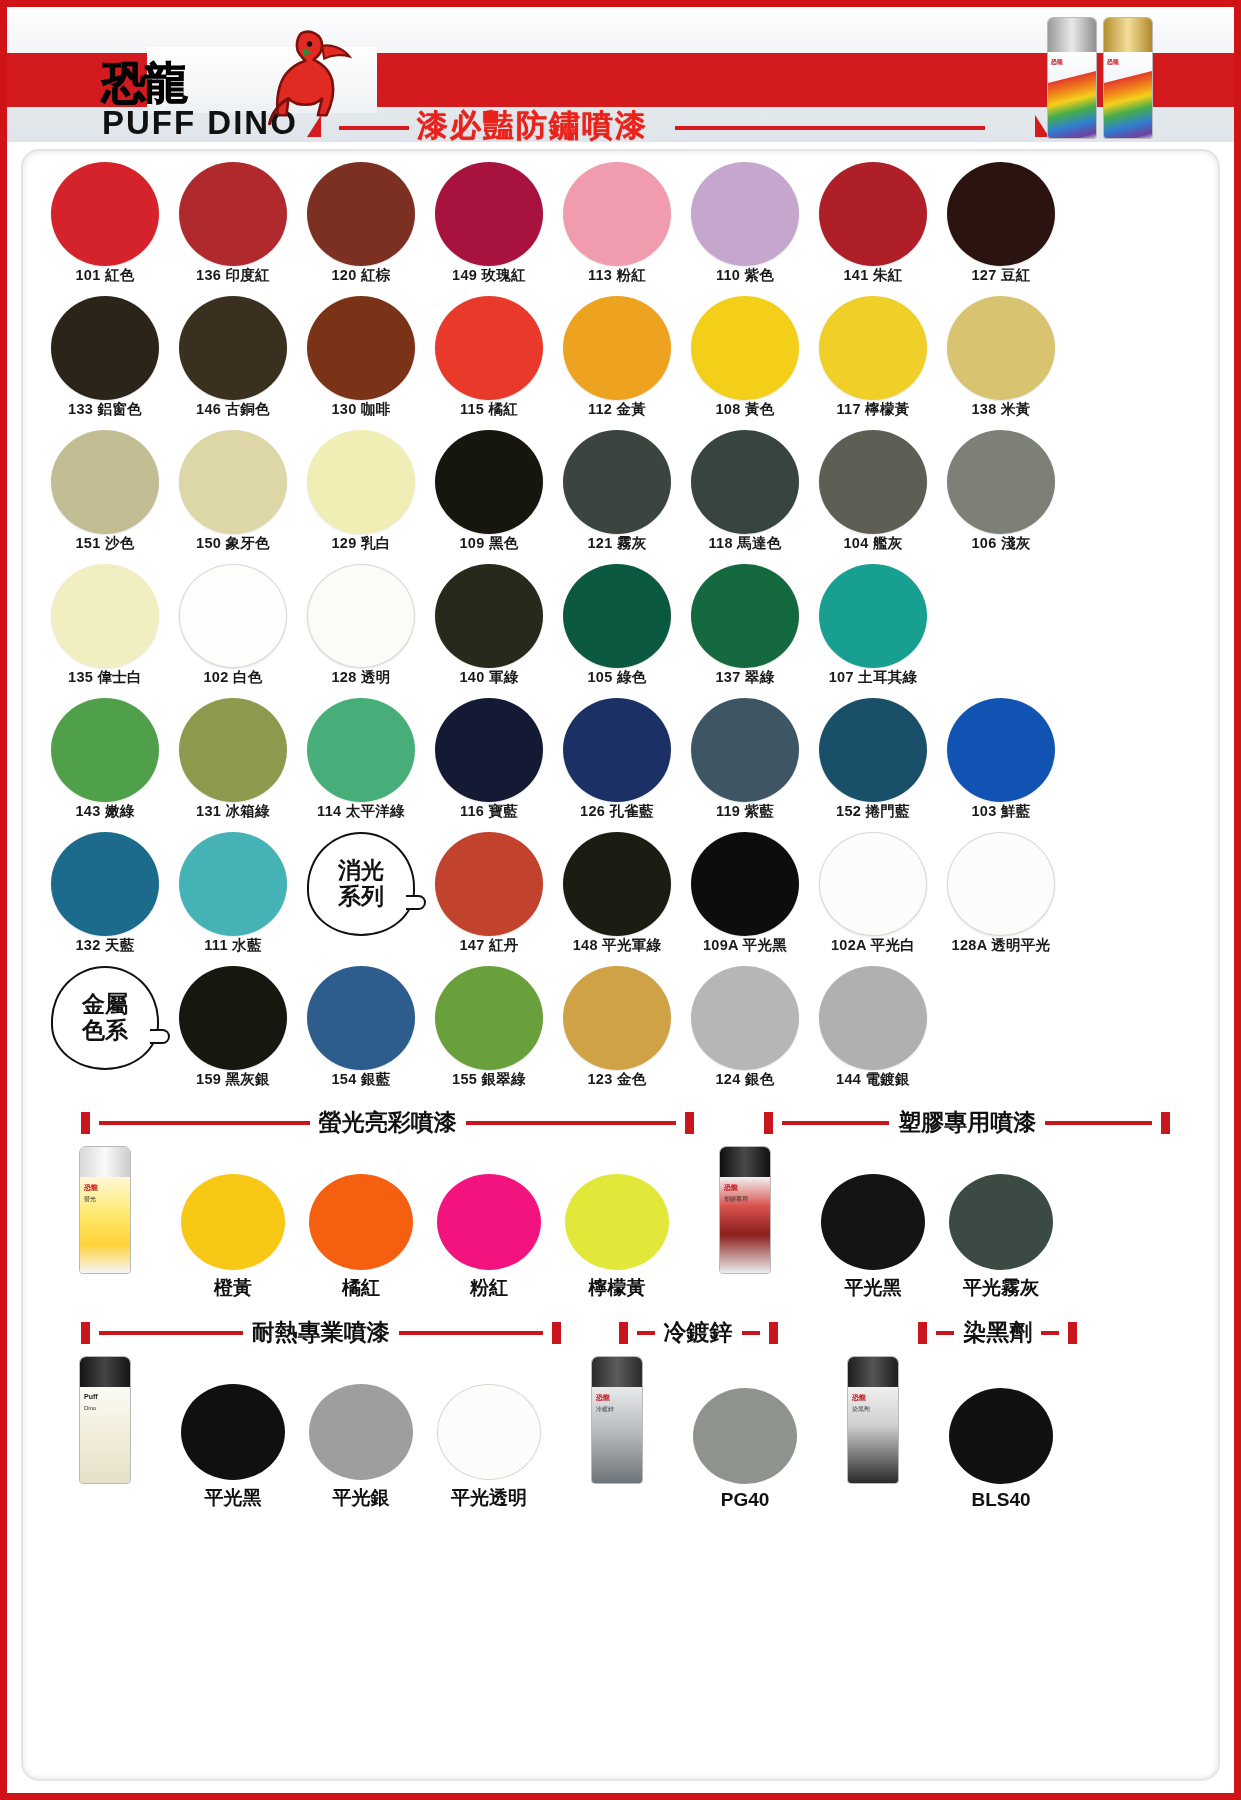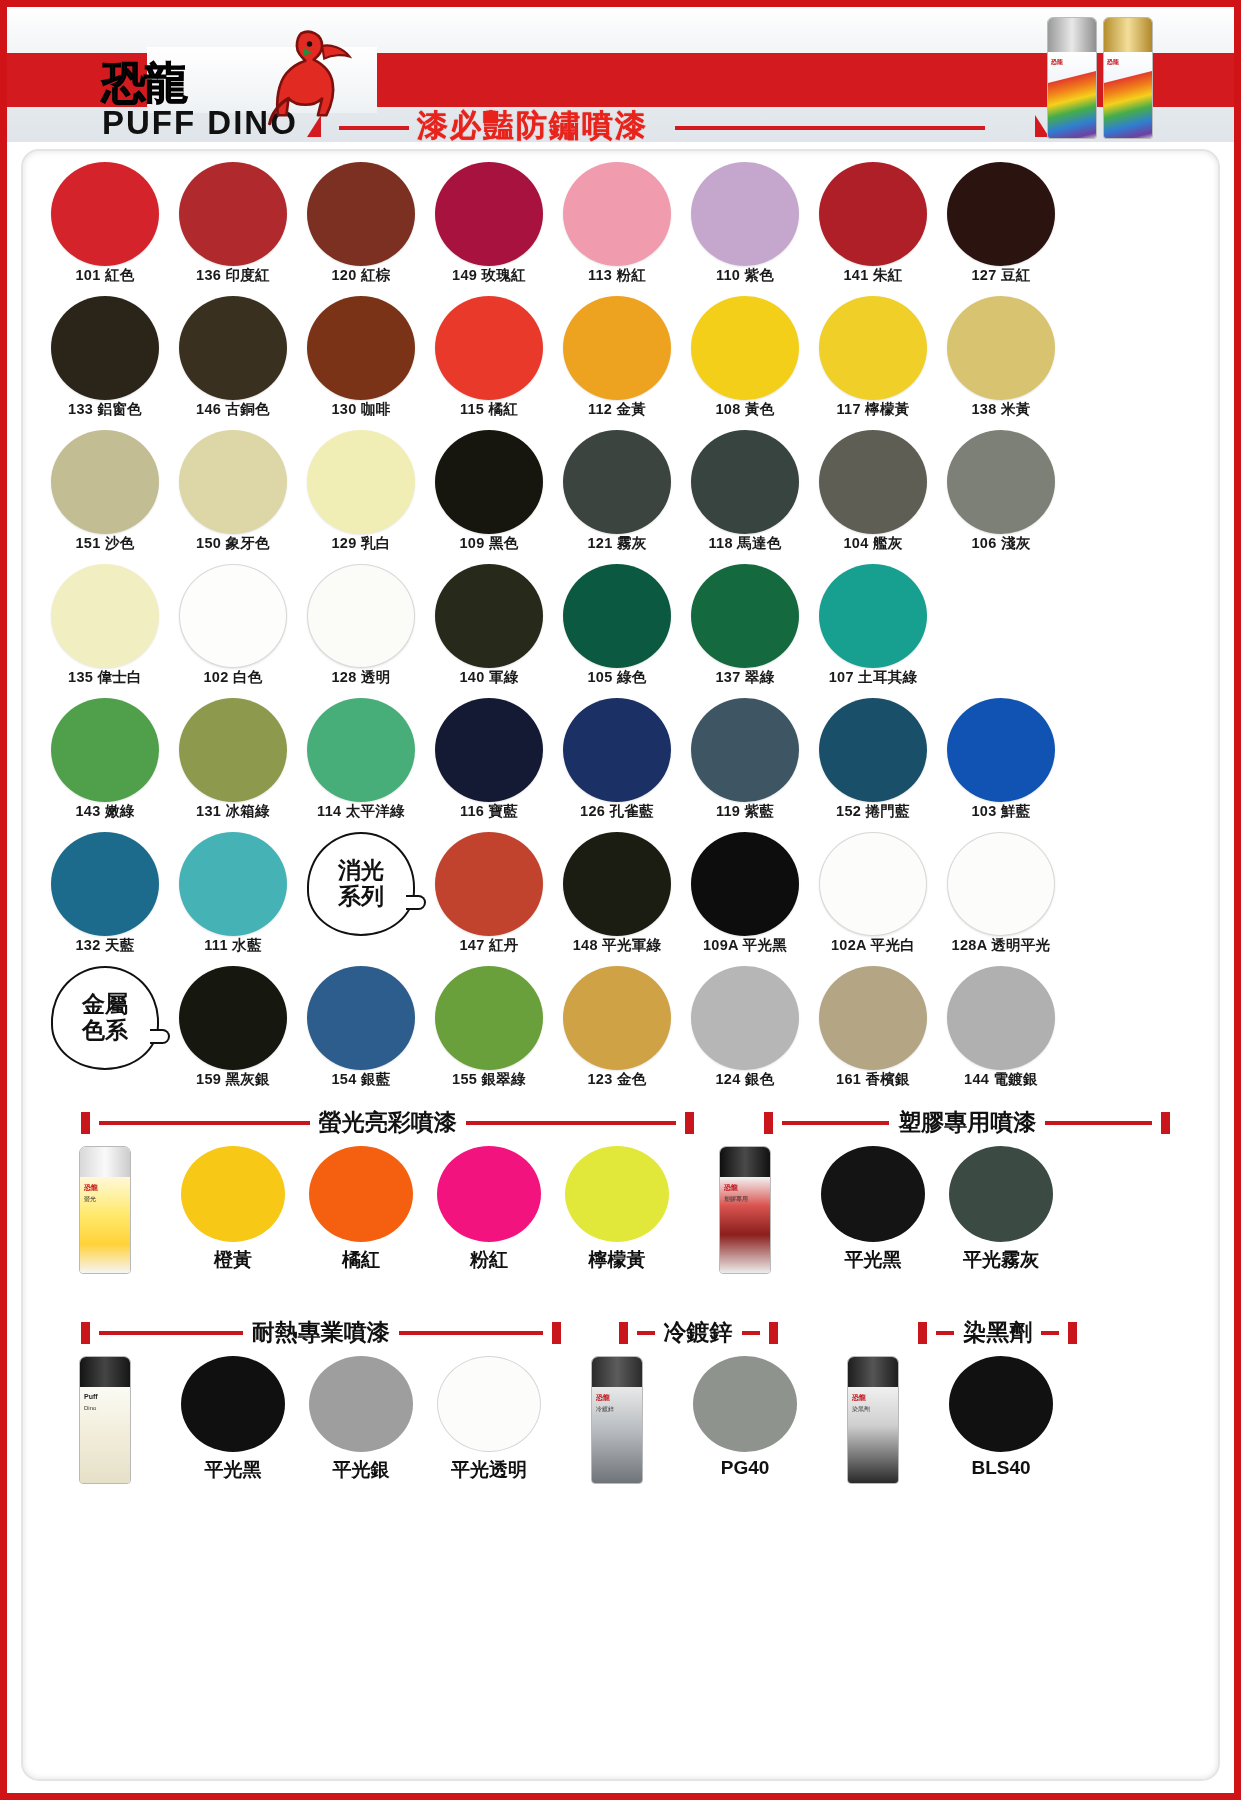--- a/index.html
+++ b/index.html
@@ -150,21 +150,21 @@
     white-space:nowrap;
   }
   .banner .line{
     height:4px; background:#c9161c; flex:1 1 auto; min-width:18px;
   }
   .banner .endcap{
     width:9px; height:22px; background:#c9161c; flex:0 0 auto;
   }
 
   
-  .prod-row{ display:flex; }
+  .prod-row{ display:flex; align-items:flex-end; }
   .prod-cell{ width:128px; display:flex; flex-direction:column; align-items:center; }
   .prod-swatch{ width:104px; height:96px; border-radius:50%; }
   .prod-swatch.outline{ border:1px solid #d5d5d5; }
   .prod-cap{ margin-top:5px; font-size:19px; font-weight:bold; color:#111; white-space:nowrap; }
 
   
   .can{
     width:52px; height:128px; position:relative;
     border-radius:7px 7px 4px 4px; overflow:hidden;
     border:1px solid #b9b9b9; background:#fff;
@@ -454,24 +454,20 @@
             </div>
             <div class="cell">
               <div class="swatch" style="background: rgb(207, 162, 70);"></div>
               <div class="cap">123 金色</div>
             </div>
             <div class="cell">
               <div class="swatch" style="background: rgb(182, 182, 182);"></div>
               <div class="cap">124 銀色</div>
             </div>
             <div class="cell">
-              <div class="swatch" style="background: rgb(180, 166, 132);"></div>
-              <div class="cap">161 香檳銀</div>
-            </div>
-            <div class="cell">
               <div class="swatch" style="background: rgb(176, 176, 176);"></div>
               <div class="cap">144 電鍍銀</div>
             </div>
           </div>
         </div>
 
     <div style="display:flex; margin-top:10px;">
       <div style="width:700px; padding:0 40px;">
         <div class="banner">
           <span class="endcap"></span>

